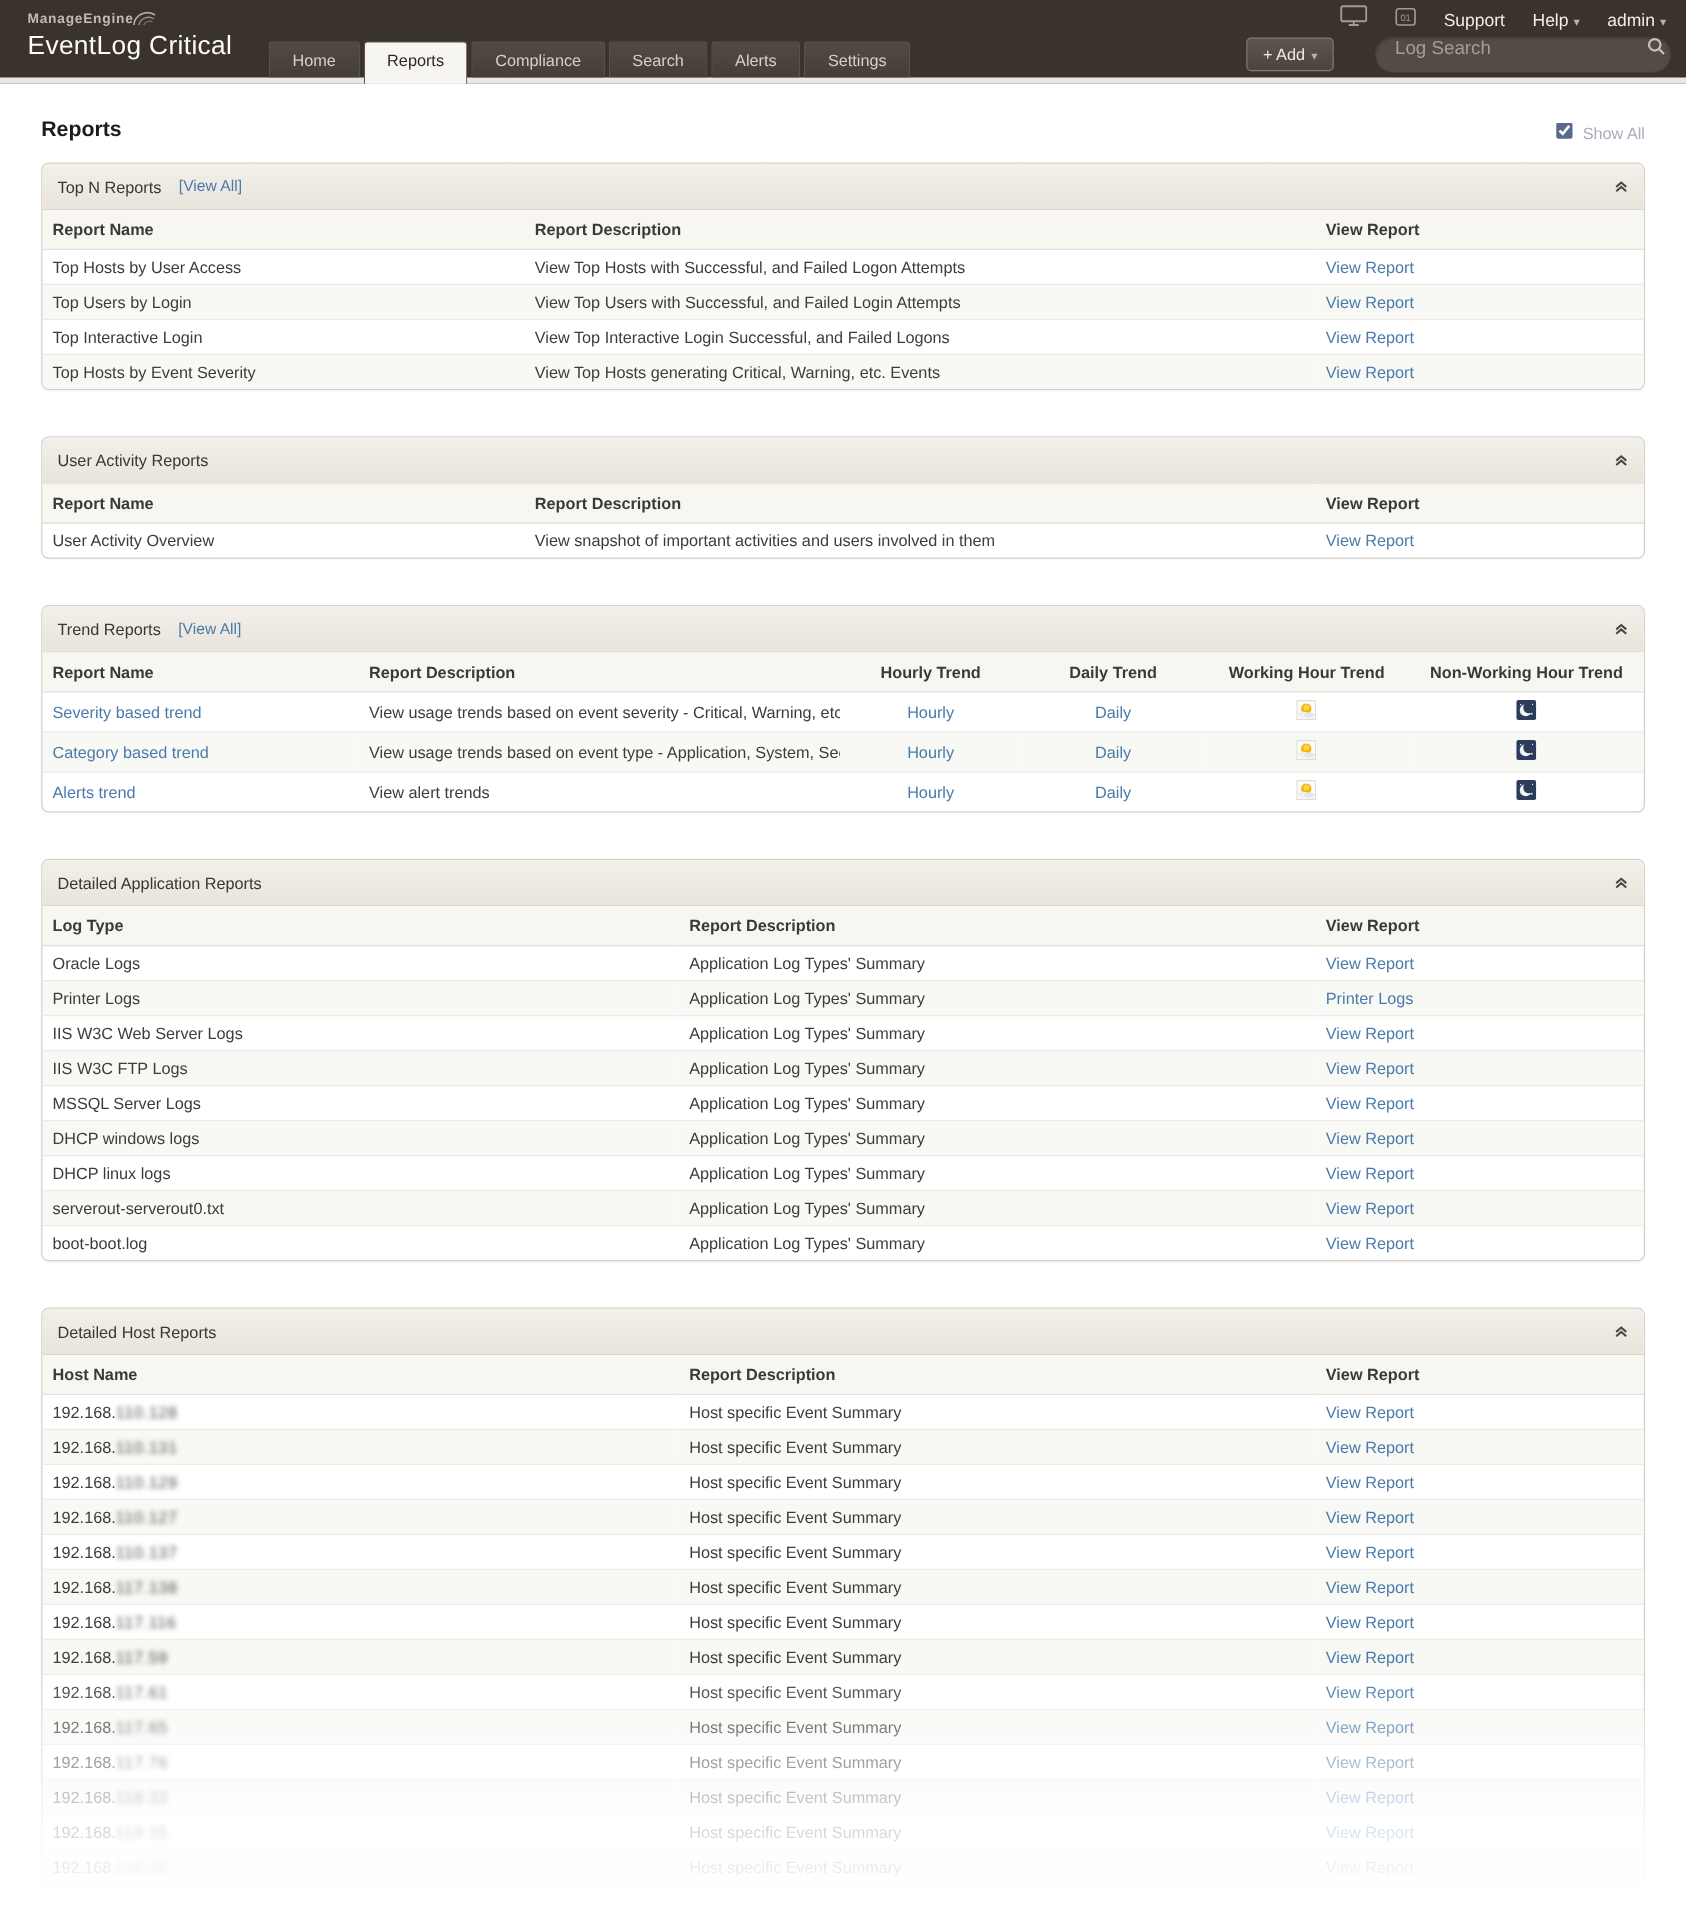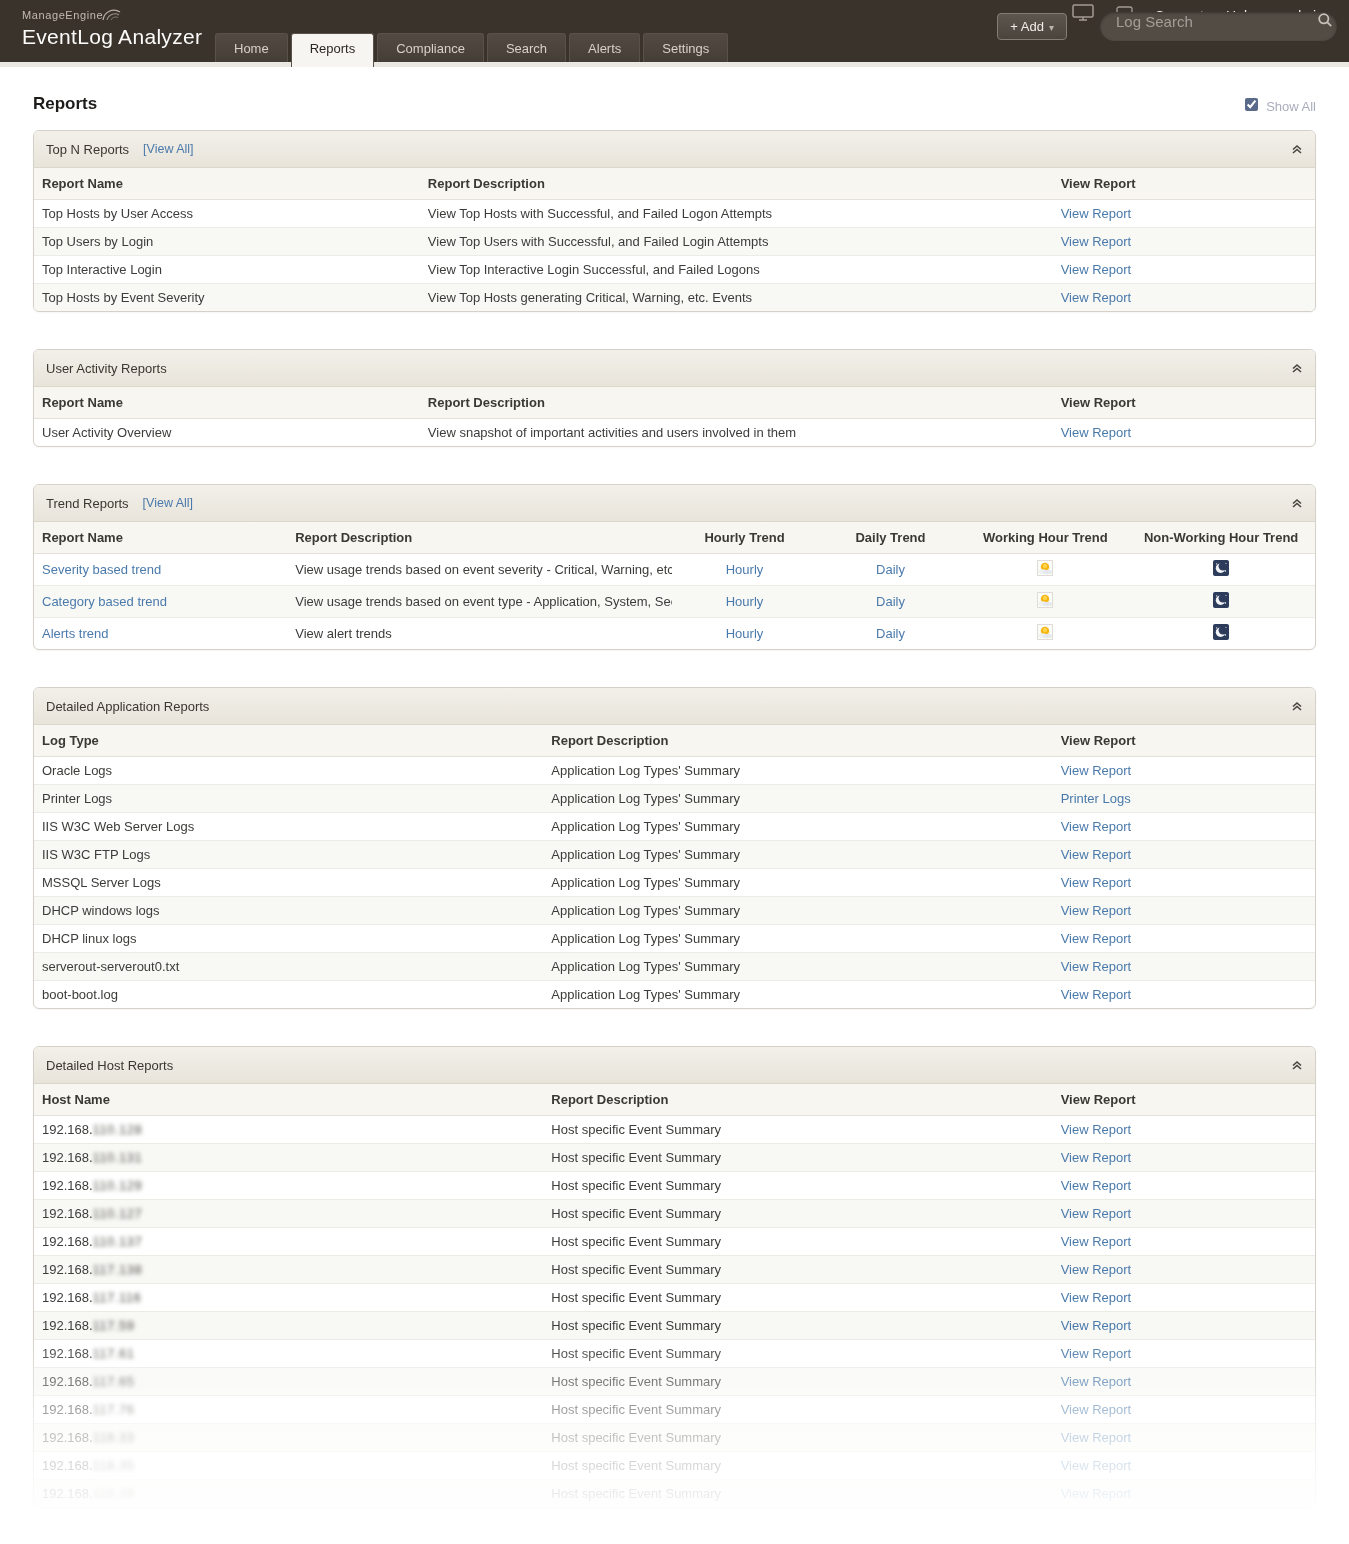--- a/index.html
+++ b/index.html
@@ -1,33 +1,33 @@
 <!DOCTYPE html>
 <html><head>
 <meta charset="utf-8">
 <style>
   html,body{margin:0;padding:0;background:#fff;width:1349px;height:1544px;overflow:hidden;
     font-family:"Liberation Sans",sans-serif;position:relative;}
   a{text-decoration:none;}
   
   .hdr{position:relative;height:62px;background:#3a332c;border-bottom:5px solid #eae8e2;}
   .logo{position:absolute;left:22px;top:6px;line-height:1;}
-  .logo .me{font-size:11px;font-weight:normal;color:#c3bbb1;letter-spacing:.6px;}
+  .logo .me{font-size:11px;font-weight:bold;color:#c3bbb1;letter-spacing:.6px;}
   .logo .swoosh{vertical-align:top;margin-left:-2px;}
   .logo .prod{font-size:21px;color:#fdfcfa;margin-top:4px;letter-spacing:.3px;}
   .nav{position:absolute;left:215px;bottom:0;display:flex;align-items:flex-end;}
   .tab{font-size:13px;color:#d7d1c9;background:linear-gradient(#524a42,#453e37);
     padding:7px 18px 6px;margin-right:3px;border-radius:3px 3px 0 0;cursor:pointer;
     border:1px solid #5a5249;border-bottom:none;}
   .tab.active{background:#f7f5f1;color:#2c2824;margin-bottom:-5px;padding-bottom:11px;z-index:2;position:relative;}
   .toplinks{position:absolute;right:16px;top:4px;display:flex;gap:22px;align-items:flex-end;
     color:#f1ede7;font-size:14px;}
   .toplinks .tl{cursor:pointer;display:flex;align-items:center;gap:4px;}
   .caret::after{content:"▾";font-size:10px;color:#b9b2a9;}
-  .actions{position:absolute;right:12px;top:12px;display:flex;gap:33px;align-items:center;margin-left:15px;}
+  .actions{position:absolute;right:12px;top:29px;display:flex;gap:33px;align-items:center;margin-left:15px;}
   .addbtn{background:linear-gradient(#5d564f,#4b443d);border:1px solid #847d74;border-radius:4px;
     color:#f0ece6;font-size:13px;padding:5px 12px;cursor:pointer;display:flex;align-items:center;gap:5px;}
   .searchpill{width:213px;height:29px;background:#534c45;border-radius:15px;display:flex;
     align-items:flex-start;padding:0 10px 0 14px;box-shadow:inset 0 1px 3px rgba(0,0,0,.35);}
   .searchpill input{flex:1;background:transparent;border:none;outline:none;color:#d9d4cd;
     font-size:15px;font-family:"Liberation Sans",sans-serif;}
   .searchpill input::placeholder{color:#a59e96;}
   
   .content{padding:0 33px;position:relative;}
   .titlerow{display:flex;justify-content:space-between;align-items:center;margin-top:26px;height:22px;}
@@ -72,21 +72,21 @@
 </head>
 <body>
 
 <div class="hdr">
   <div class="logo">
     <span class="me">ManageEngine</span><svg class="swoosh" width="22" height="16" viewBox="0 0 22 16">
         <path d="M2 14 A11 11 0 0 1 19 6" stroke="#b7afa6" stroke-width="1.3" fill="none"></path>
         <path d="M6 14 A8 8 0 0 1 18 9" stroke="#9a928a" stroke-width="1.1" fill="none"></path>
         <path d="M10 14 A5 5 0 0 1 17 11.5" stroke="#7d766e" stroke-width="1" fill="none"></path>
       </svg>
-    <div class="prod">EventLog Analyzer</div>
+    <div class="prod">EventLog Critical</div>
   </div>
   <div class="nav">
     <div class="tab">Home</div>
     <div class="tab active">Reports</div>
     <div class="tab">Compliance</div>
     <div class="tab">Search</div>
     <div class="tab">Alerts</div>
     <div class="tab">Settings</div>
   </div>
   <div class="toplinks">

